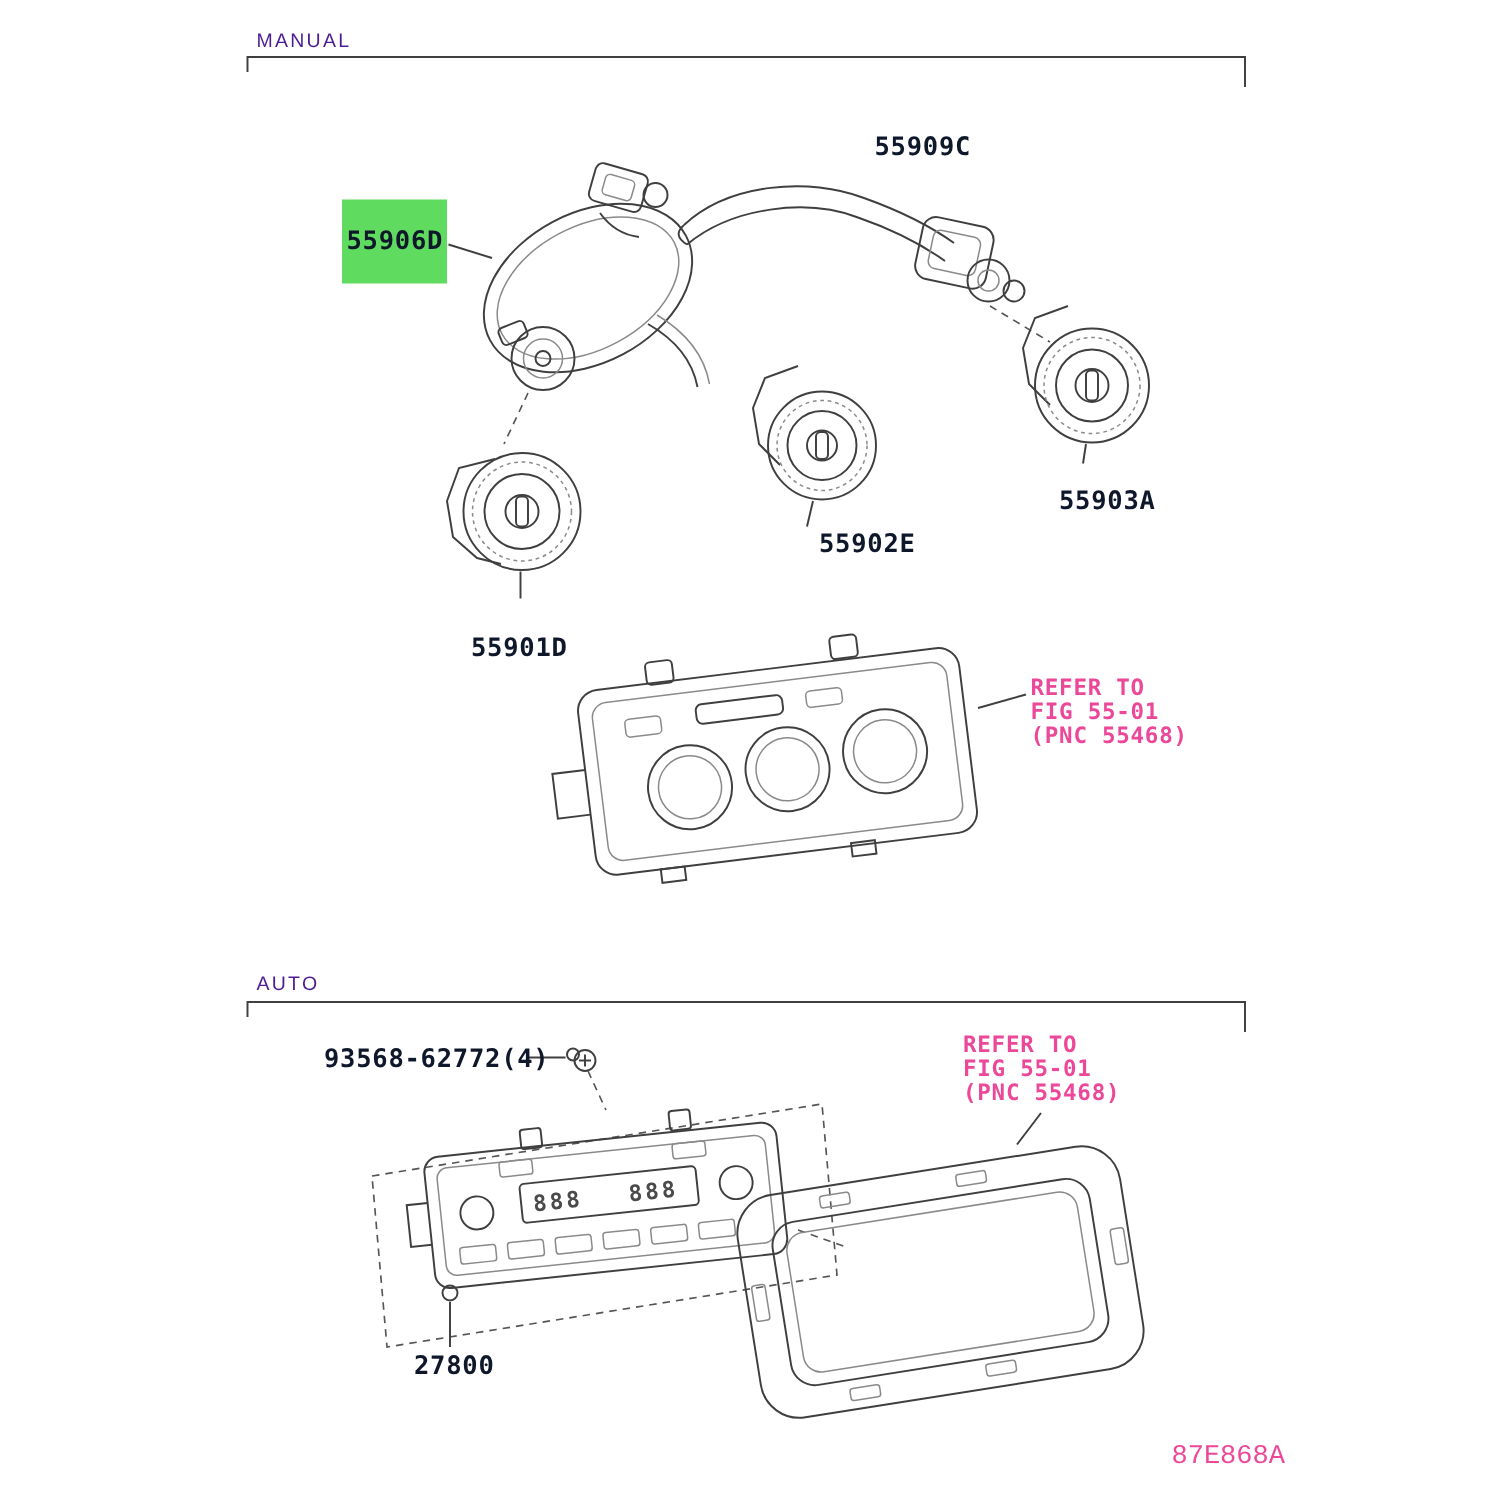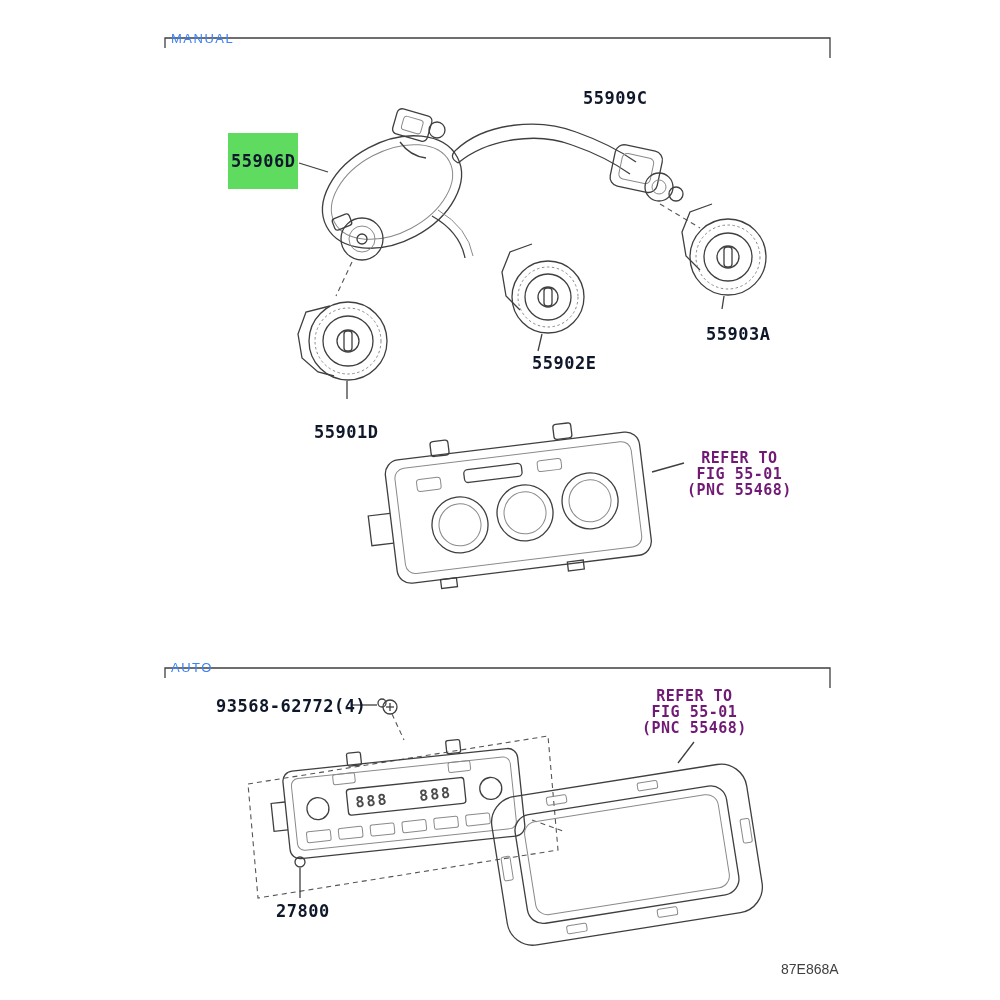--- a/index.html
+++ b/index.html
@@ -13,29 +13,29 @@
   .dash{stroke:#555;fill:none;stroke-width:1.1;stroke-dasharray:5 4;}
   .seg{font-family:"DejaVu Sans Mono",monospace;font-size:15px;font-weight:700;
        fill:#4a4a4a;letter-spacing:2px;stroke:none;}
   .part-label{
     position:absolute;font-weight:700;font-size:17px;color:#0f172a;
     white-space:nowrap;letter-spacing:0.5px;cursor:pointer;
   }
   .highlight{background:#5fdc5f;padding:18px 3px;}
   .section-label{
     position:absolute;font-family:"Liberation Sans",sans-serif;
-    font-size:13px;color:#3b82f6;letter-spacing:1.5px;white-space:nowrap;margin-top:12px;
+    font-size:13px;color:#4c1d95;letter-spacing:1.5px;white-space:nowrap;
   }
   .refer{
     position:absolute;font-weight:700;font-size:15px;line-height:16px;
-    color:#701a75;white-space:nowrap;letter-spacing:0.5px;text-align:center;
+    color:#ec4899;white-space:nowrap;letter-spacing:0.5px;
   }
   .code{
-    position:absolute;font-family:Liberation Sans, sans-serif;
-    font-size:14px;color:#404040;white-space:nowrap;
+    position:absolute;font-family:Liberation Mono, monospace;
+    font-size:18px;color:#ec4899;white-space:nowrap;
   }
 </style>
 </head>
 <body>
 
 <div class="canvas">
 
   <svg class="artwork" width="1000" height="1000" viewBox="0 0 1000 1000">
 
     <path class="ln" d="M165 48 L165 38 L830 38 L830 58"></path>
@@ -179,21 +179,21 @@
   </svg>
 
   <div class="section-label" style="left:171px;top:19px">MANUAL</div>
 
   <div class="part-label" style="left:583px;top:88px">55909C</div>
 
   <div class="part-label" style="left:228px;top:151px"><span class="highlight">55906D</span></div>
 
   <div class="part-label" style="left:706px;top:324px">55903A</div>
 
-  <div class="part-label" style="left:532px;top:353px">55902E</div>
+  <div class="part-label" style="left:546px;top:353px">55902E</div>
 
   <div class="part-label" style="left:314px;top:422px">55901D</div>
 
   <div class="refer" style="left:687px;top:450px">
     <div>REFER TO</div>
     <div>FIG 55-01</div>
     <div>(PNC 55468)</div>
   </div>
 
   <div class="section-label" style="left:171px;top:648px">AUTO</div>

